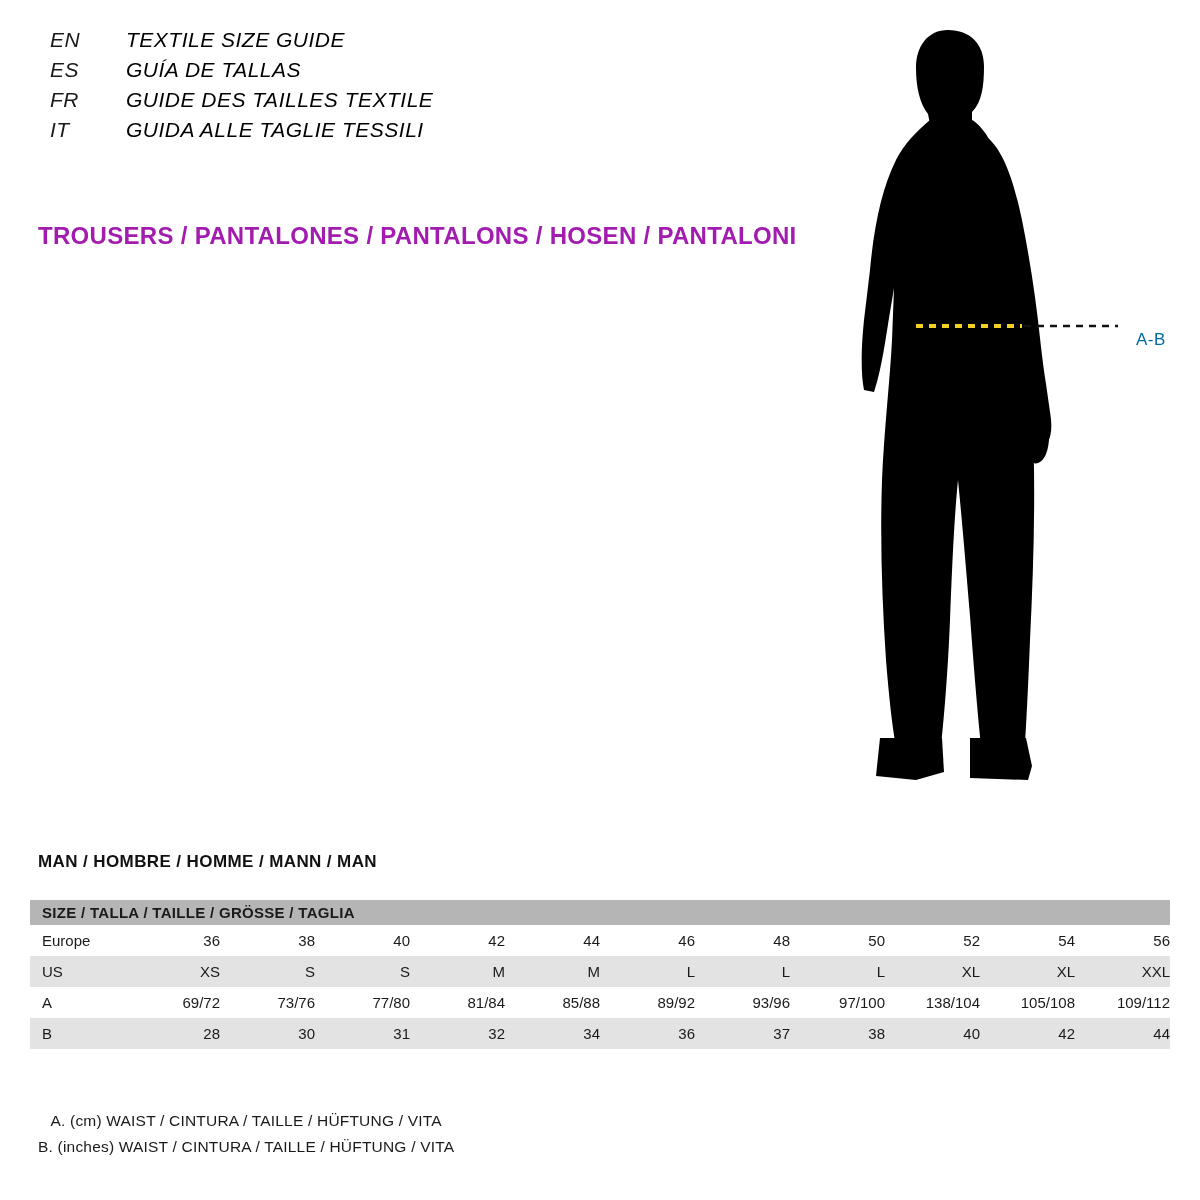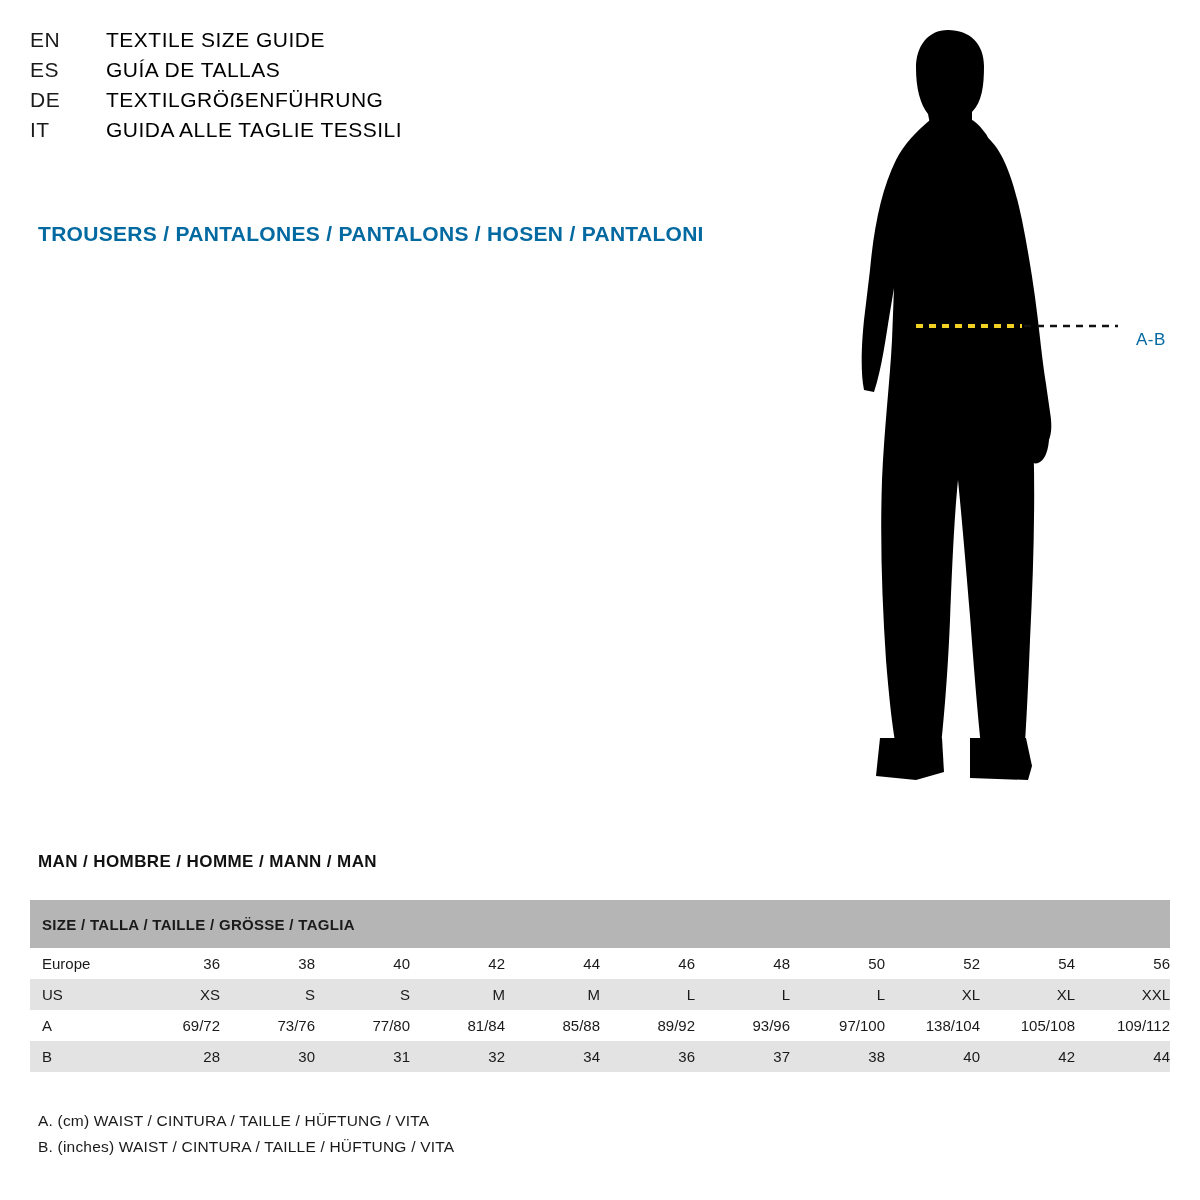--- a/index.html
+++ b/index.html
@@ -12,23 +12,24 @@
     height: 1200px;
     font-family: "Liberation Sans", sans-serif;
     color: #1a1a1a;
     position: relative;
     overflow: hidden;
   }
 
   
   .lang-block {
     position: absolute;
-    left: 30px;
+    left: 50px;
     top: 28px;
     width: 760px;
+    font-style: italic;
   }
   .lang-row {
     display: flex;
     align-items: baseline;
     height: 30px;
   }
   .lang-code {
     width: 76px;
     font-size: 21px;
     letter-spacing: 0.5px;
@@ -36,24 +37,24 @@
   }
   .lang-text {
     font-size: 21px;
     letter-spacing: 0.5px;
     color: #000000;
   }
   .garment-line {
     position: absolute;
     left: 38px;
     top: 222px;
-    font-size: 21px;
+    font-size: 24px;
     font-weight: bold;
     letter-spacing: 0.3px;
-    color: #0369a1;
+    color: #a21caf;
   }
 
   
   .figure-wrap {
     position: absolute;
     left: 820px;
     top: 20px;
     width: 380px;
     height: 790px;
   }
@@ -99,54 +100,55 @@
     color: #1a1a1a;
     padding: 0;
   }
   table.size-table th.head-cell {
     background: #b5b5b5;
     text-align: left;
     padding-left: 12px;
     font-weight: bold;
     font-size: 15px;
     letter-spacing: 0.3px;
-    height: 48px;
+    height: 25px;
   }
   table.size-table td.row-label {
     text-align: left;
     padding-left: 12px;
   }
   tr.row-light td { background: #ffffff; }
   tr.row-dark td { background: #e3e3e3; }
 
   .footnotes {
     position: absolute;
     left: 38px;
     top: 1108px;
     font-size: 15.5px;
     line-height: 26px;
     color: #1a1a1a;
     letter-spacing: 0.2px;
+    text-align: center;
   }
 </style>
 </head>
 <body>
 
 <div class="lang-block">
   <div class="lang-row">
     <div class="lang-code">EN</div>
     <div class="lang-text">TEXTILE SIZE GUIDE</div>
   </div>
   <div class="lang-row">
     <div class="lang-code">ES</div>
     <div class="lang-text">GUÍA DE TALLAS</div>
   </div>
   <div class="lang-row">
-    <div class="lang-code">DE</div>
-    <div class="lang-text">TEXTILGRÖẞENFÜHRUNG</div>
+    <div class="lang-code">FR</div>
+    <div class="lang-text">GUIDE DES TAILLES TEXTILE</div>
   </div>
   <div class="lang-row">
     <div class="lang-code">IT</div>
     <div class="lang-text">GUIDA ALLE TAGLIE TESSILI</div>
   </div>
 </div>
 
 <div class="garment-line">TROUSERS / PANTALONES / PANTALONS / HOSEN / PANTALONI</div>
 
 <div class="figure-wrap">

